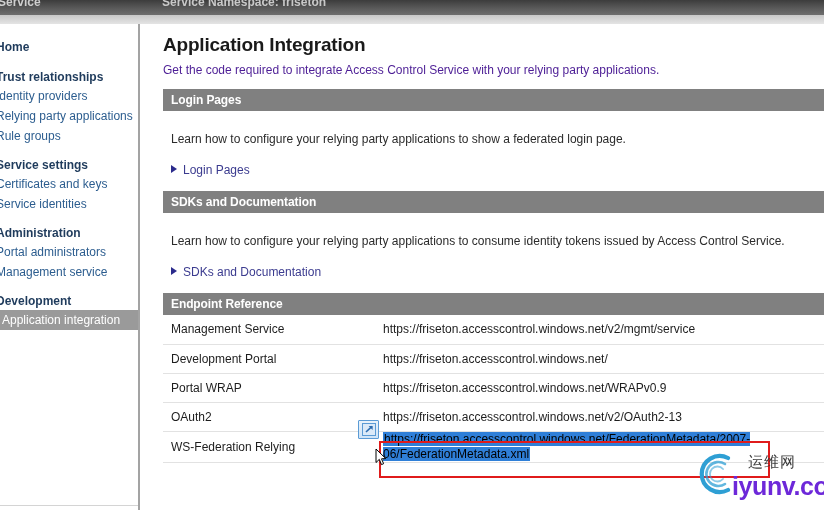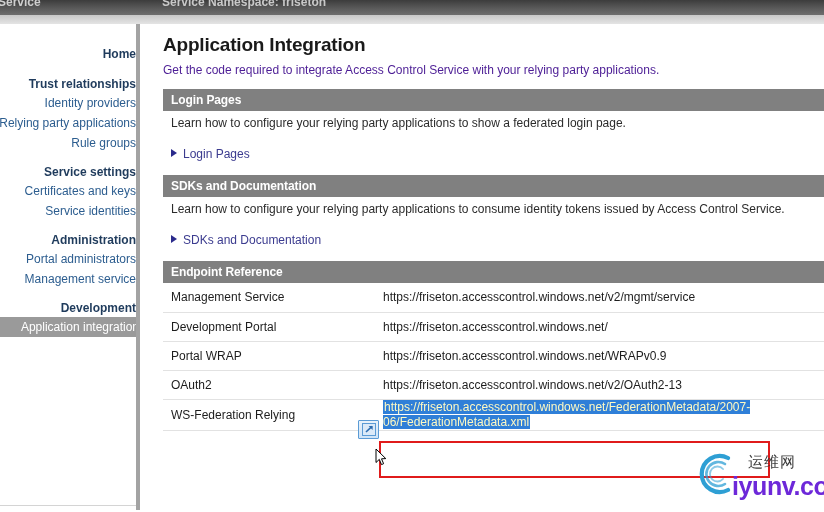--- a/index.html
+++ b/index.html
@@ -41,24 +41,23 @@
     position: absolute; top: 15px; left: 0;
     width: 824px; height: 9px;
     background: linear-gradient(to bottom, #c8c8c8 0%, #e4e4e4 100%);
   }
 
   
   .sidebar {
     position: absolute; top: 24px; left: 0;
     width: 140px; height: 488px;
     background: #ffffff;
-    border-right: 4px solid #a3a3a3;
-    padding-top: 16px;
-    overflow: hidden;
-    text-align: right;
+    border-right: 2px solid #a3a3a3;
+    padding-top: 9px;
+    overflow: hidden;
   }
   .nav-group { margin: 0; padding: 0; }
   .nav-head {
     font-size: 12px;
     font-weight: bold;
     color: #1f3b5c;
     padding: 3px 0 2px 0;
     margin-left: -4px;
     white-space: nowrap;
   }
@@ -109,20 +108,21 @@
     color: #ffffff;
     font-size: 12px;
     font-weight: bold;
     padding: 4px 0 4px 8px;
     width: 661px;
     margin: 0 0 0 0;
     letter-spacing: -0.1px;
   }
   .section-body {
     padding: 5px 0 10px 8px;
+    margin-top: 16px;
   }
   .section-body p {
     margin: 0 0 14px 0;
     font-size: 12px;
     color: #2b2b2b;
   }
   .arrow-link {
     font-size: 12px;
     color: #3b3b8f;
     display: inline-block;
@@ -152,21 +152,21 @@
     color: #1d1d1d;
     vertical-align: middle;
     padding: 0;
   }
   .ep-name { width: 218px; padding-left: 8px !important; }
   .ep-url  { padding-left: 2px !important; }
   .ep-row-tall { height: 44px; }
 
   .sel-url {
     background: #2f7fd8;
-    color: #fef9c3;
+    color: #000000;
     padding: 0 1px;
     line-height: 15px;
     display: inline;
   }
   .url-wrap { display: inline-block; max-width: 370px; }
 
   
   .redbox {
     position: absolute;
     left: 379px; top: 441px;

